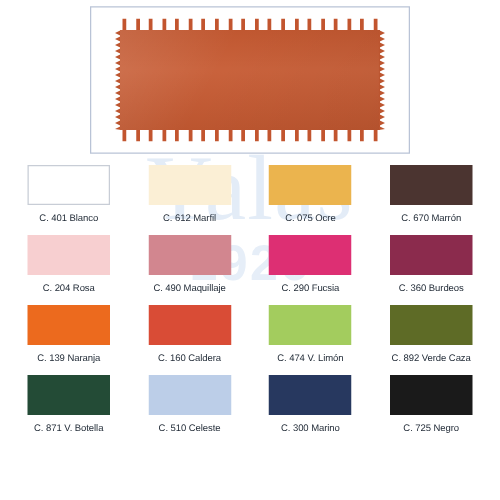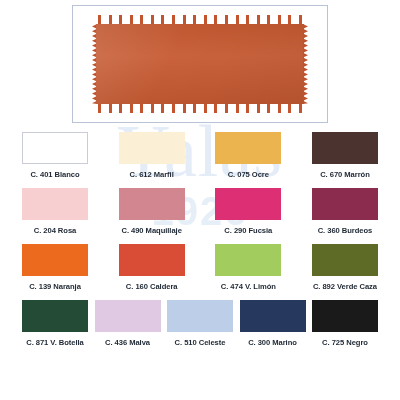--- a/index.html
+++ b/index.html
@@ -131,21 +131,21 @@
     width: 66px;
     height: 32px;
     box-sizing: border-box;
   }
   .swatch-chip.bordered {
     border: 1px solid #c8cdd6;
   }
   .swatch-label {
     margin-top: 6px;
     font-size: 7.6px;
-    font-weight: bold;
+    font-weight: normal;
     color: #1d2733;
     white-space: nowrap;
     letter-spacing: -0.05px;
   }
 </style>
 </head>
 <body>
 
 <div id="watermark">
   <div class="wm-name" style="color: rgb(227, 236, 247);">Yalas</div>
@@ -258,24 +258,20 @@
         <div class="swatch-chip" style="background-color: rgb(94, 107, 38);"></div>
         <div class="swatch-label">C. 892 Verde Caza</div>
       </div>
     </div>
     <div class="swatch-row">
       <div class="swatch-cell">
         <div class="swatch-chip" style="background-color: rgb(35, 75, 54);"></div>
         <div class="swatch-label">C. 871 V. Botella</div>
       </div>
       <div class="swatch-cell">
-        <div class="swatch-chip" style="background-color: rgb(224, 201, 227);"></div>
-        <div class="swatch-label">C. 436 Malva</div>
-      </div>
-      <div class="swatch-cell">
         <div class="swatch-chip" style="background-color: rgb(188, 206, 232);"></div>
         <div class="swatch-label">C. 510 Celeste</div>
       </div>
       <div class="swatch-cell">
         <div class="swatch-chip" style="background-color: rgb(39, 56, 95);"></div>
         <div class="swatch-label">C. 300 Marino</div>
       </div>
       <div class="swatch-cell">
         <div class="swatch-chip" style="background-color: rgb(26, 26, 26);"></div>
         <div class="swatch-label">C. 725 Negro</div>

